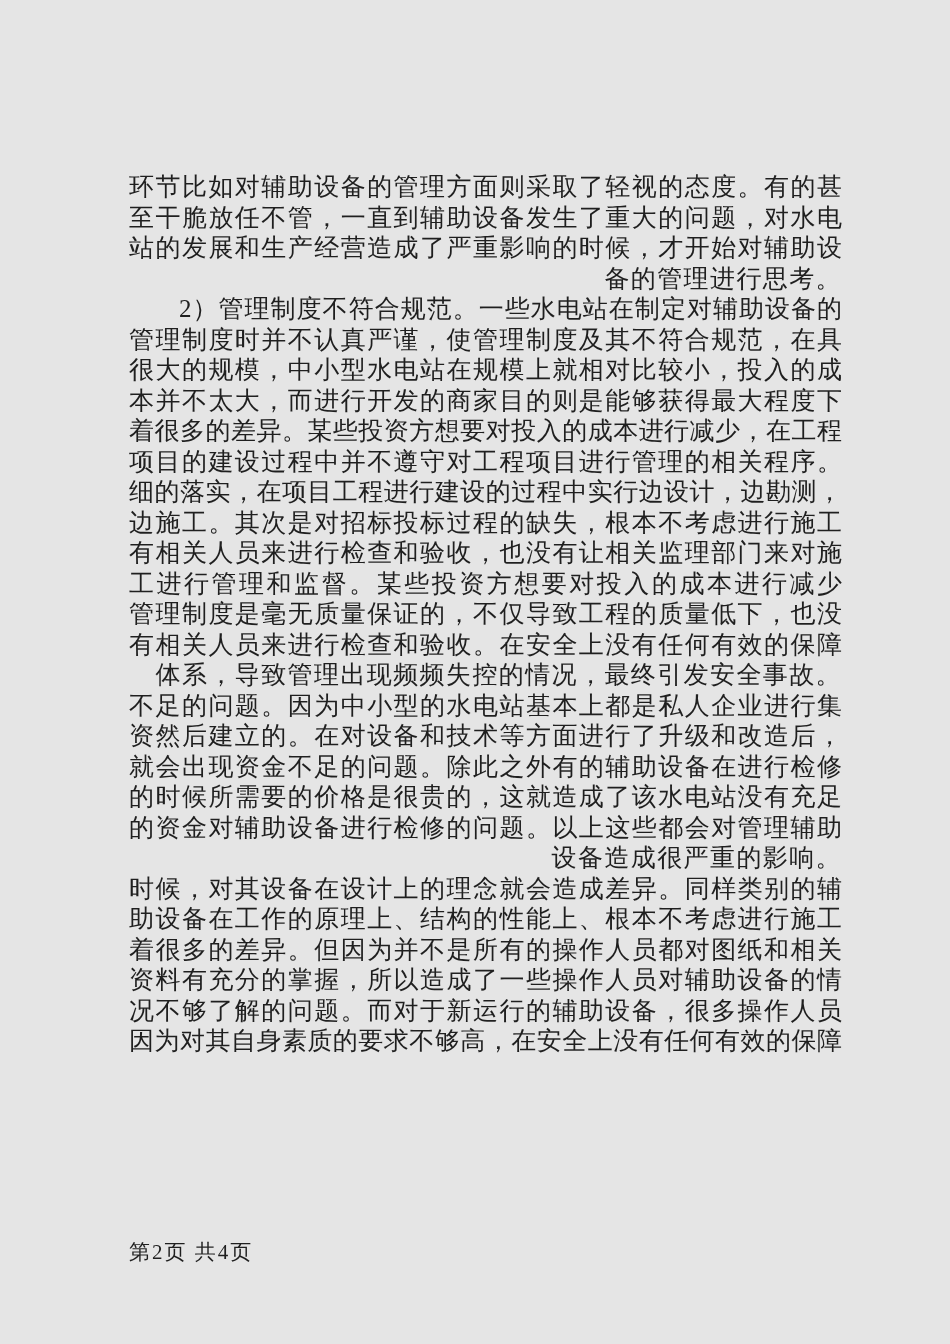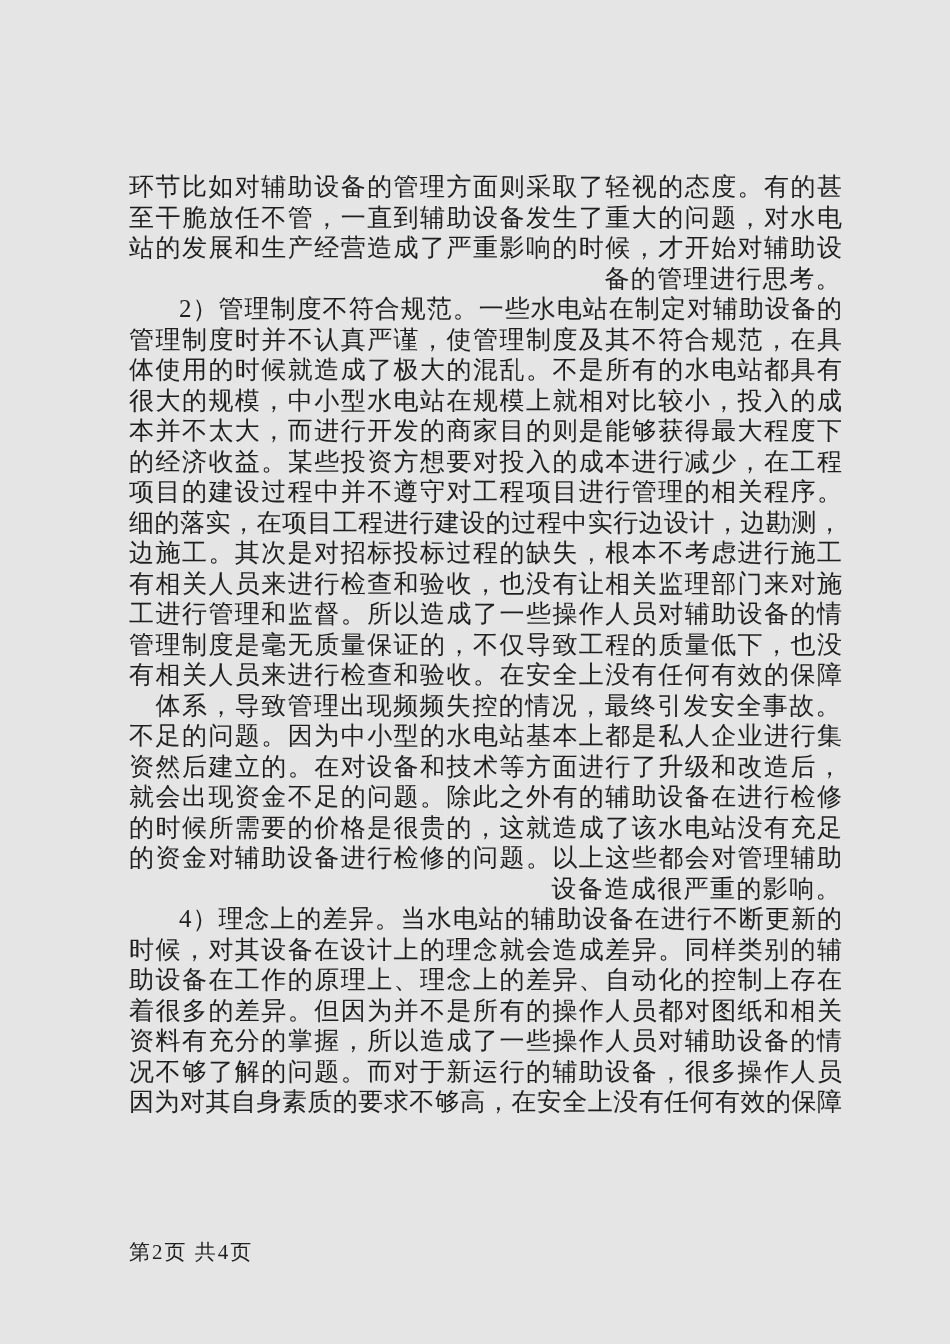--- a/index.html
+++ b/index.html
@@ -67,47 +67,45 @@
     <div class="para">
       <div class="line jl">环节比如对辅助设备的管理方面则采取了轻视的态度。有的甚</div>
       <div class="line jl">至干脆放任不管，一直到辅助设备发生了重大的问题，对水电</div>
       <div class="line jl">站的发展和生产经营造成了严重影响的时候，才开始对辅助设</div>
       <div class="line short">备的管理进行思考。</div>
     </div>
 
     <div class="para">
       <div class="line jl indent">2）管理制度不符合规范。一些水电站在制定对辅助设备的</div>
       <div class="line jl">管理制度时并不认真严谨，使管理制度及其不符合规范，在具</div>
-      <div class="line jl">体使用的时候就造成了极大的混乱。不是所有的水电站都具有</div>
       <div class="line jl">很大的规模，中小型水电站在规模上就相对比较小，投入的成</div>
       <div class="line jl">本并不太大，而进行开发的商家目的则是能够获得最大程度下</div>
-      <div class="line jl">的经济收益。某些投资方想要对投入的成本进行减少，在工程</div>
+      <div class="line jl">着很多的差异。某些投资方想要对投入的成本进行减少，在工程</div>
       <div class="line jl">项目的建设过程中并不遵守对工程项目进行管理的相关程序。</div>
       <div class="line jl">细的落实，在项目工程进行建设的过程中实行边设计，边勘测，</div>
       <div class="line jl">边施工。其次是对招标投标过程的缺失，根本不考虑进行施工</div>
       <div class="line jl">有相关人员来进行检查和验收，也没有让相关监理部门来对施</div>
-      <div class="line jl">工进行管理和监督。所以造成了一些操作人员对辅助设备的情</div>
+      <div class="line jl">工进行管理和监督。某些投资方想要对投入的成本进行减少</div>
       <div class="line jl">管理制度是毫无质量保证的，不仅导致工程的质量低下，也没</div>
       <div class="line jl">有相关人员来进行检查和验收。在安全上没有任何有效的保障</div>
       <div class="line short">体系，导致管理出现频频失控的情况，最终引发安全事故。</div>
     </div>
 
     <div class="para">
       <div class="line jl">不足的问题。因为中小型的水电站基本上都是私人企业进行集</div>
       <div class="line jl">资然后建立的。在对设备和技术等方面进行了升级和改造后，</div>
       <div class="line jl">就会出现资金不足的问题。除此之外有的辅助设备在进行检修</div>
       <div class="line jl">的时候所需要的价格是很贵的，这就造成了该水电站没有充足</div>
       <div class="line jl">的资金对辅助设备进行检修的问题。以上这些都会对管理辅助</div>
       <div class="line short">设备造成很严重的影响。</div>
     </div>
 
     <div class="para">
-      <div class="line jl indent">4）理念上的差异。当水电站的辅助设备在进行不断更新的</div>
       <div class="line jl">时候，对其设备在设计上的理念就会造成差异。同样类别的辅</div>
-      <div class="line jl">助设备在工作的原理上、理念上的差异、自动化的控制上存在</div>
+      <div class="line jl">助设备在工作的原理上、结构的性能上、根本不考虑进行施工</div>
       <div class="line jl">着很多的差异。但因为并不是所有的操作人员都对图纸和相关</div>
       <div class="line jl">资料有充分的掌握，所以造成了一些操作人员对辅助设备的情</div>
       <div class="line jl">况不够了解的问题。而对于新运行的辅助设备，很多操作人员</div>
       <div class="line jl">因为对其自身素质的要求不够高，在安全上没有任何有效的保障</div>
     </div>
 
   </div>
 
   <div class="footer">
     <span>第2页 共4页</span>

